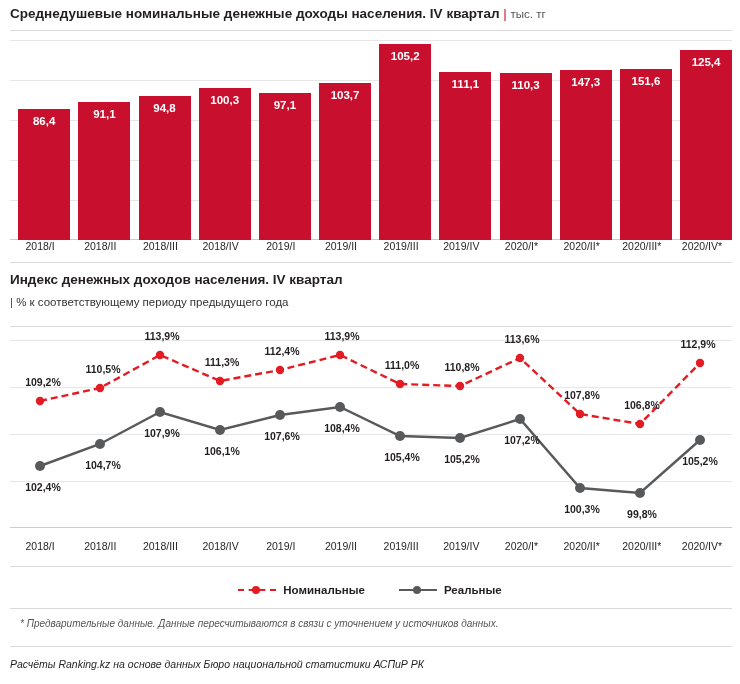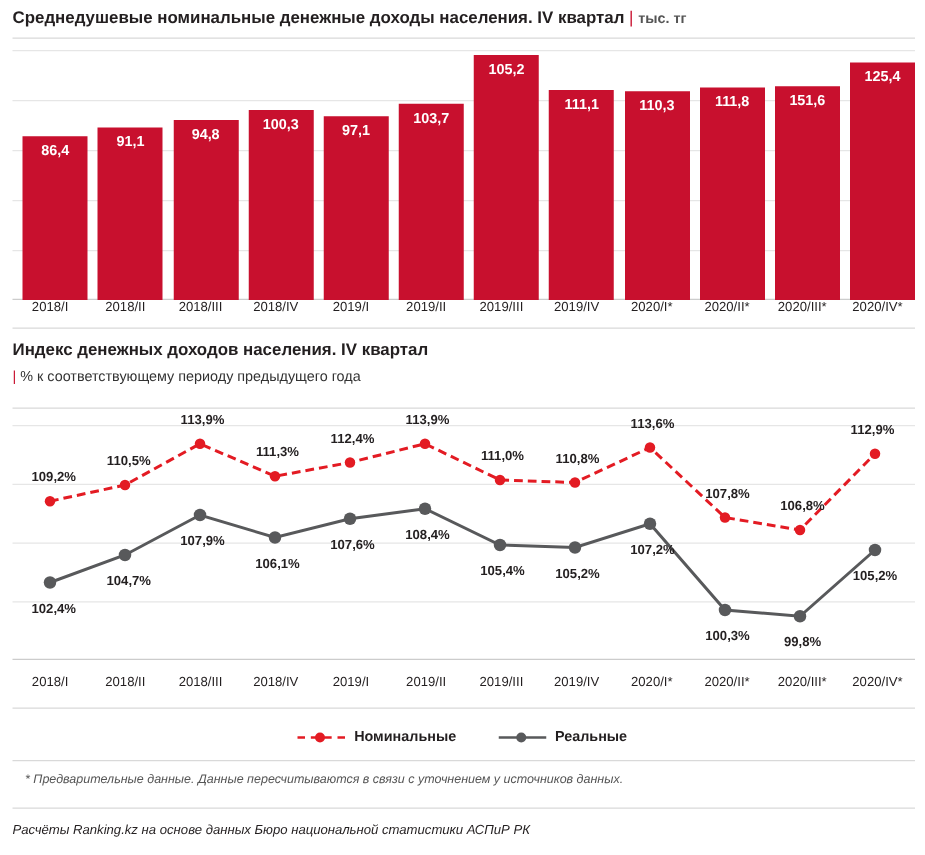--- a/index.html
+++ b/index.html
@@ -12,21 +12,21 @@
     overflow:hidden;
   }
   .wrap{position:relative;width:740px;height:684px;}
 
   
   .title1{
     position:absolute;left:10px;top:6px;width:724px;
     font-size:13.5px;font-weight:bold;color:#231f20;
     white-space:nowrap;
   }
-  .title1 .unit{font-weight:bold;font-size:11.5px;color:#555;}
+  .title1 .unit{font-weight:normal;font-size:11.5px;color:#555;}
   .title1 .sep{color:#c8102e;font-weight:normal;}
 
   .rule{
     position:absolute;left:10px;width:722px;height:1px;background:#d9d9d9;
   }
 
   
   .barchart{position:absolute;left:10px;top:40px;width:722px;height:200px;}
   .bar-grid{position:absolute;left:0;top:0;width:722px;height:200px;}
   .bar-grid div{position:absolute;left:0;width:722px;height:1px;background:#e6e6e6;}
@@ -149,21 +149,21 @@
             <span class="lbl">111,1</span>
           </div>
         </div>
       <div class="barcol">
           <div class="bar" style="height:167px">
             <span class="lbl">110,3</span>
           </div>
         </div>
       <div class="barcol">
           <div class="bar" style="height:170px">
-            <span class="lbl">111,8</span>
+            <span class="lbl">147,3</span>
           </div>
         </div>
       <div class="barcol">
           <div class="bar" style="height:171px">
             <span class="lbl">151,6</span>
           </div>
         </div>
       <div class="barcol">
           <div class="bar" style="height:190px">
             <span class="lbl">125,4</span>

